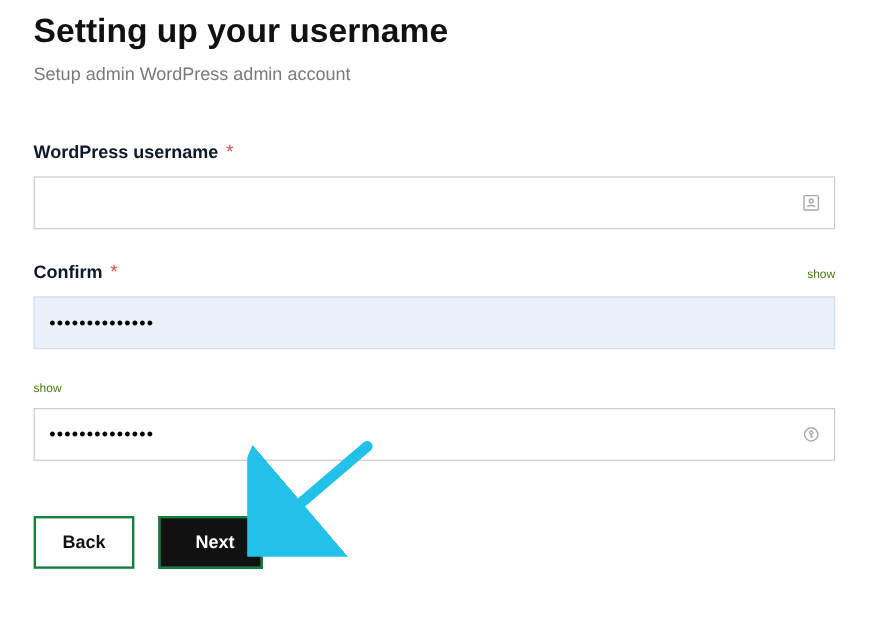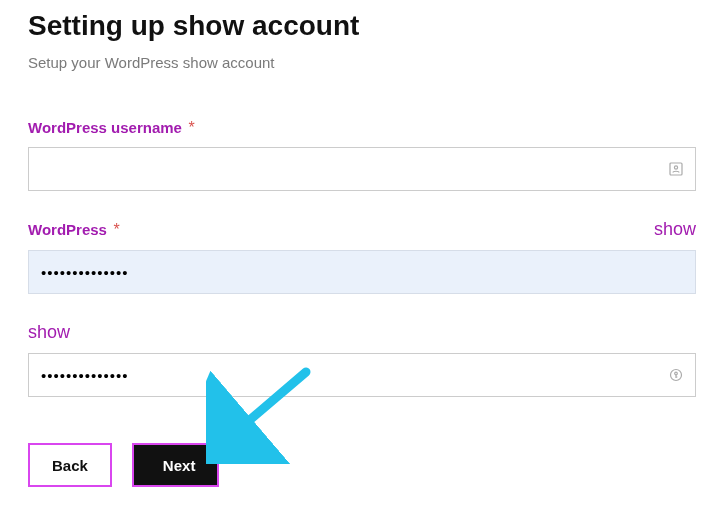--- a/index.html
+++ b/index.html
@@ -31,29 +31,29 @@
     }
     .label-row {
       display: flex;
       justify-content: space-between;
       align-items: baseline;
       margin-bottom: 10px;
     }
     .field-label {
       font-size: 15px;
       font-weight: 600;
-      color: #a21caf;
+      color: #0f172a;
     }
     .required {
       color: #d9534f;
       margin-left: 2px;
     }
     .show-link {
-      font-size: 18px;
-      color: #a21caf;
+      font-size: 10px;
+      color: #4d7c0f;
       cursor: pointer;
     }
     .input-wrap {
       position: relative;
     }
     input[type="text"], input[type="password"] {
       width: 100%;
       height: 44px;
       border: 1px solid #ccc;
       padding: 0 40px 0 12px;
@@ -84,21 +84,21 @@
       gap: 20px;
       margin-top: 46px;
     }
     .btn {
       height: 44px;
       min-width: 80px;
       padding: 0 22px;
       font-size: 15px;
       font-weight: 600;
       cursor: pointer;
-      border: 2px solid #d946ef;
+      border: 2px solid #15803d;
       display: inline-flex;
       align-items: center;
       justify-content: center;
     }
     .btn.back {
       background: #fff;
       color: #111;
     }
     .btn.next {
       background: #111;
@@ -111,22 +111,22 @@
       top: 364px;
       width: 120px;
       height: 100px;
       pointer-events: none;
     }
   </style>
 </head>
 <body>
 
 <div class="container">
-  <h1 class="title">Setting up show account</h1>
-  <p class="subtitle">Setup your WordPress show account</p>
+  <h1 class="title">Setting up your username</h1>
+  <p class="subtitle">Setup admin WordPress admin account</p>
 
   <div class="field-block">
     <div class="label-row">
       <div>
         <span class="field-label">WordPress username</span>
         <span class="required">*</span>
       </div>
     </div>
     <div class="input-wrap">
       <input type="text" value="" style="">
@@ -136,21 +136,21 @@
           <circle cx="8" cy="6.5" r="1.6"></circle>
           <path d="M5 11.5 C5 9.8 11 9.8 11 11.5"></path>
         </svg>
       </span>
     </div>
   </div>
 
   <div class="field-block">
     <div class="label-row">
       <div>
-        <span class="field-label">WordPress</span>
+        <span class="field-label">Confirm</span>
         <span class="required">*</span>
       </div>
       <span class="show-link">show</span>
     </div>
     <div class="input-wrap">
       <input type="text" class="pw-highlight" value="••••••••••••••" style="">
     </div>
   </div>
 
   <div class="field-block">

